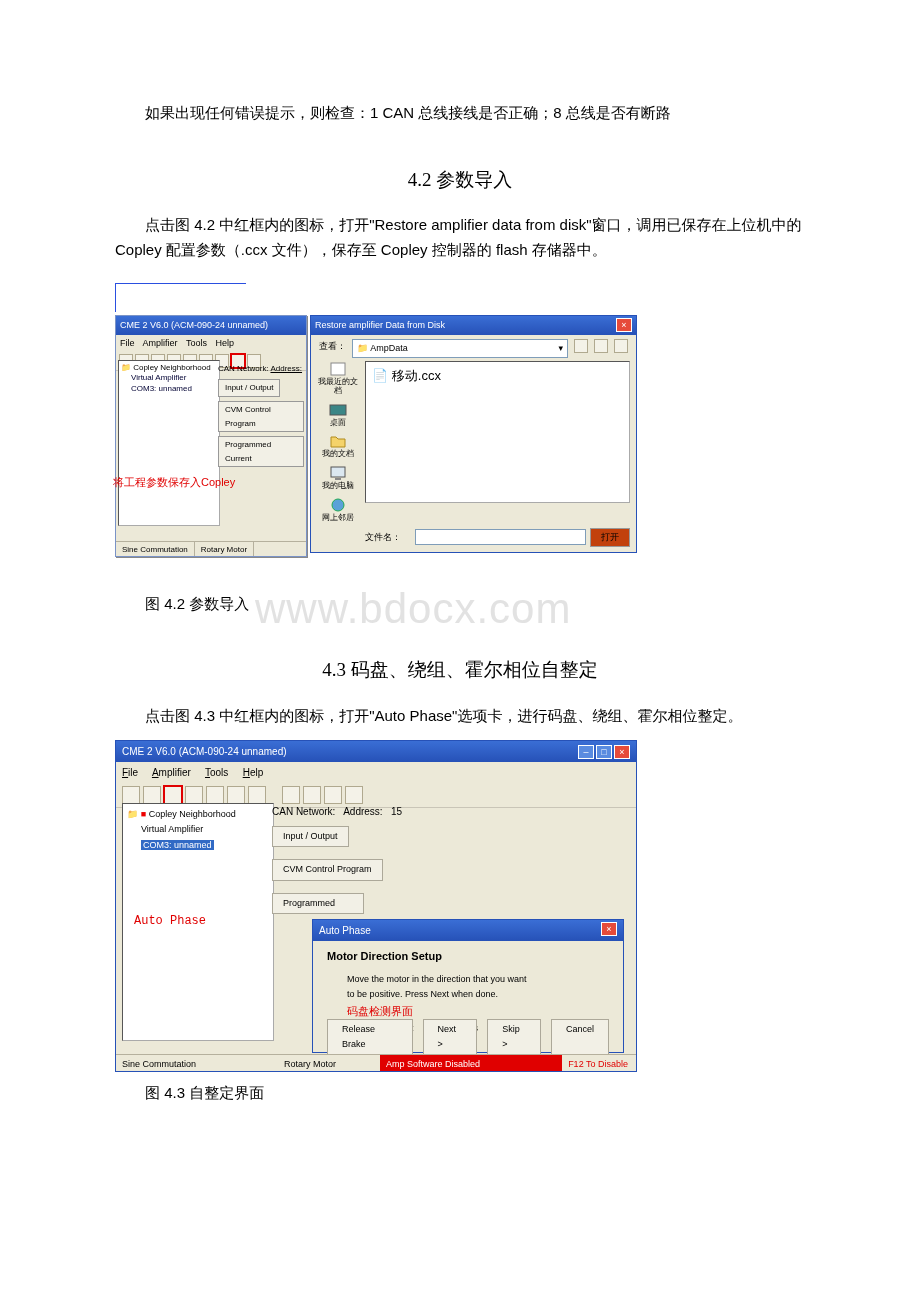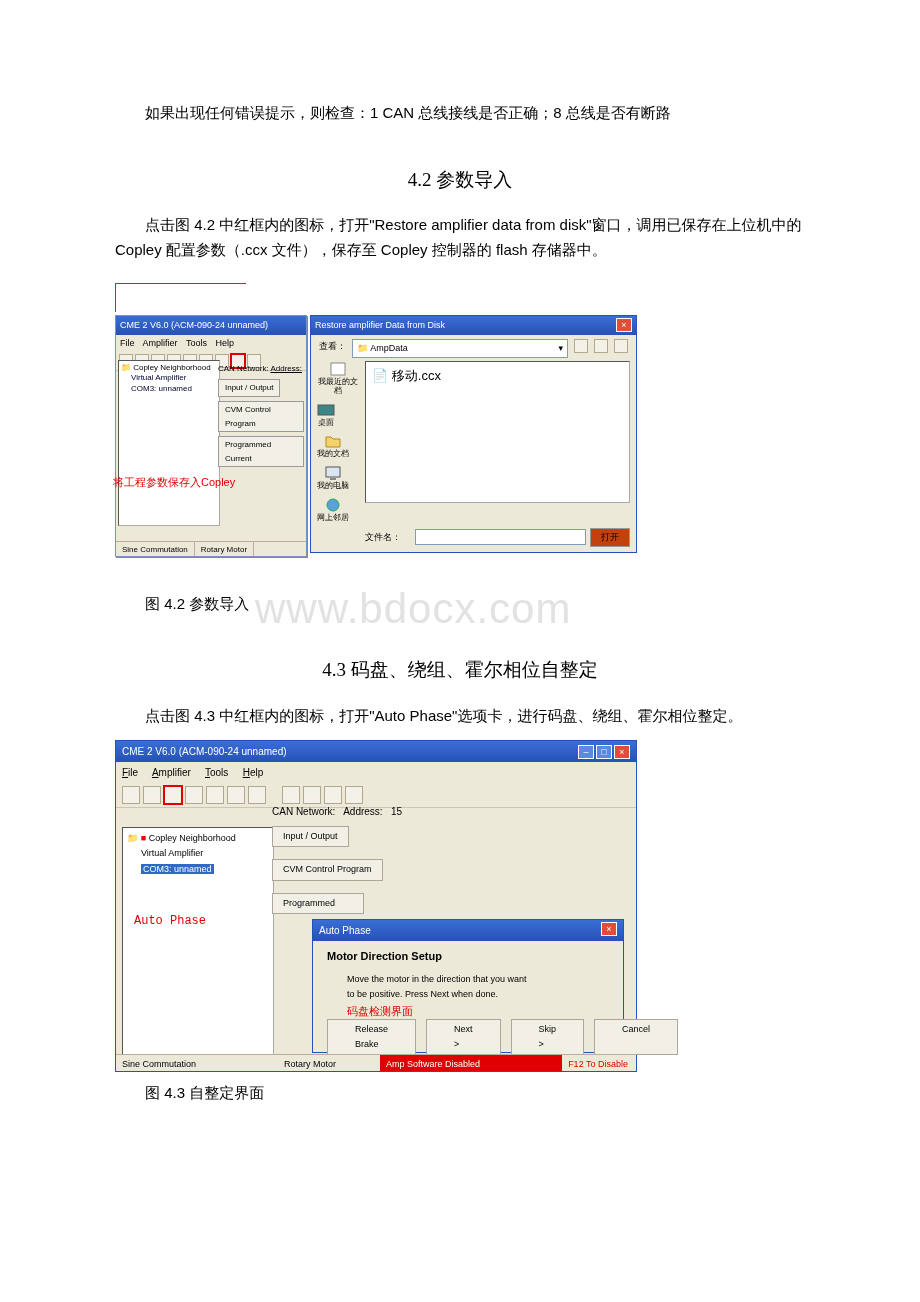--- a/index.html
+++ b/index.html
@@ -166,21 +166,21 @@
     border: 1px solid #7f9db9;
     padding: 1px 4px;
     font-size: 9px;
     display: flex; justify-content: space-between;
   }
   .side-icons {
     position: absolute;
     left: 6px; top: 26px;
     width: 42px;
     display: flex; flex-direction: column;
-    align-items: flex-start;
+    align-items: center;
     gap: 6px;
     font-size: 8px;
     text-align: center;
   }
   .side-icons div { line-height: 1.1; }
   .side-icons svg { display: block; margin: 0 auto 1px; }
   .file-area {
     position: absolute;
     left: 54px; top: 26px; right: 6px; height: 134px;
     background: #fff;
@@ -243,21 +243,20 @@
   .fig2 .toolbar { padding: 3px 6px; gap: 3px; }
   .fig2 .tbtn { width: 18px; height: 18px; }
   .tree2 {
     position: absolute;
     left: 6px; top: 62px;
     width: 142px; height: 230px;
     background: #fff;
     border: 1px inset #aaa;
     padding: 3px 4px;
     font-size: 9px;
-    margin-top: 24px;
   }
   .tree2 .sel { background: #316ac5; color: #fff; padding: 0 2px; }
   .right2 {
     position: absolute;
     left: 156px; top: 62px; right: 6px;
     font-size: 10px;
   }
   .groupbtn {
     display: inline-block;
     border: 1px solid #aca899;
@@ -282,21 +281,21 @@
   }
   .ap-body { padding: 6px 14px; position: relative; height: 108px; }
   .ap-body .h { font-weight: bold; font-size: 11px; margin-bottom: 6px; }
   .ap-body .btns {
     position: absolute; bottom: 6px; left: 14px; right: 14px;
     display: flex; gap: 10px; justify-content: flex-start;
   }
   .ap-body .btns .b {
     border: 1px solid #aca899;
     background: #f2f0e6;
-    padding: 2px 27px;
+    padding: 2px 14px;
     font-size: 9px;
   }
   .status2 {
     position: absolute;
     left: 0; right: 0; bottom: 0;
     height: 16px;
     background: #ece9d8;
     border-top: 1px solid #b5b09d;
     display: flex;
     font-size: 9px;

